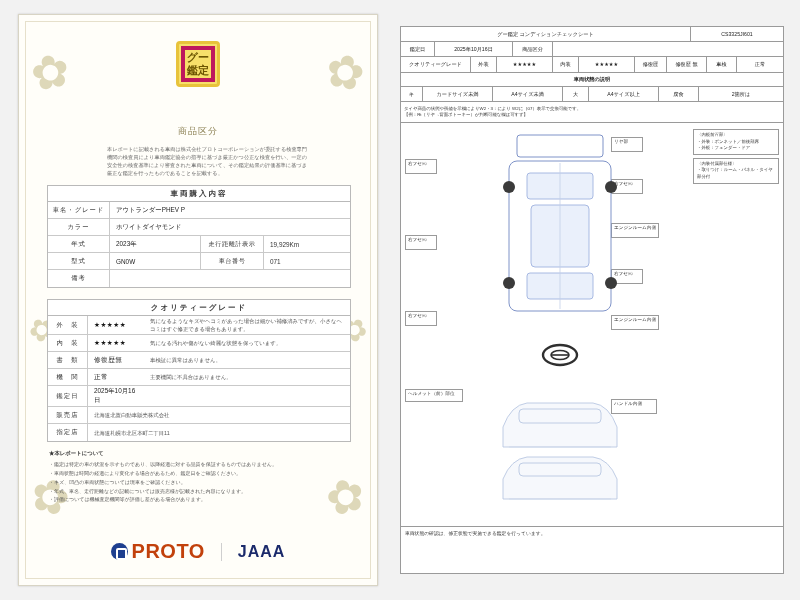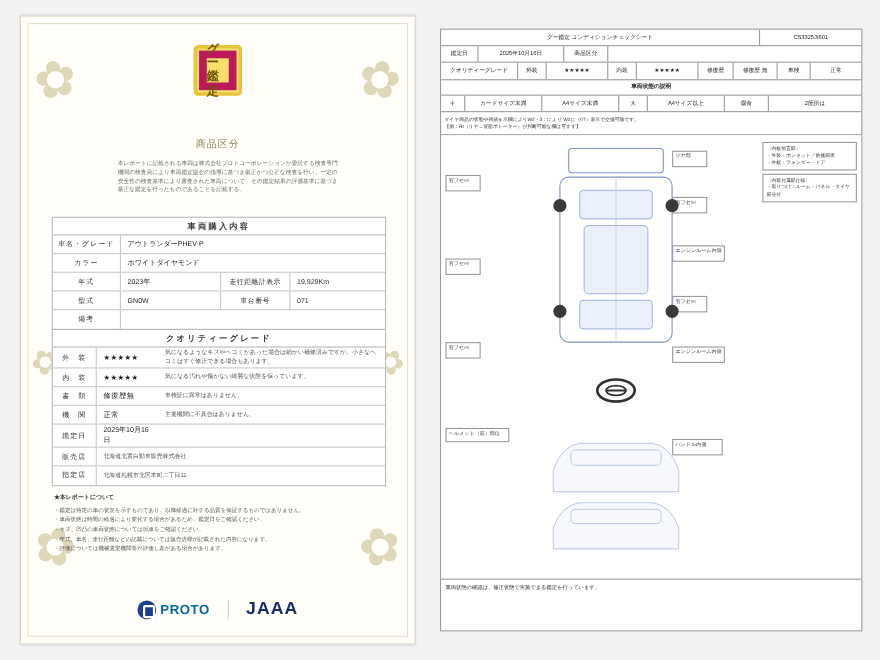--- a/index.html
+++ b/index.html
@@ -51,21 +51,21 @@
     width: 44px; height: 46px;
   }
   .goo-badge .outer {
     position: absolute; inset: 0;
     border: 3px solid #e8c33b;
     background: #f6e06a;
     border-radius: 4px;
   }
   .goo-badge .inner {
     position: absolute; inset: 5px;
-    border: 7px solid #be185d;
+    border: 4px solid #be185d;
     display: flex; flex-direction: column;
     align-items: center; justify-content: center;
     color: #6b5500;
     font-size: 11px; font-weight: bold;
     line-height: 1.15;
   }
 
   .report-title {
     position: absolute; left: 0; right: 0; top: 82px;
     text-align: center;
@@ -135,21 +135,21 @@
     display: flex; align-items: center; justify-content: center;
     border-left: 1px solid #c9c9c9;
     border-right: 1px solid #c9c9c9;
     font-size: 6.2px; letter-spacing: .5px; text-align:center;
   }
   .val2 { flex: 0 0 86px; display:flex; align-items:center; padding: 1px 6px; }
 
   .stars { color: #1a1a1a; letter-spacing: .5px; font-size: 6.6px; }
   .note { font-size: 5.4px; color: #555; line-height: 1.5; }
 
-  .vehicle-table { top: 182px; }
+  .vehicle-table { top: 170px; }
   .quality-table { top: 284px; }
 
   .footnote {
     position: absolute;
     left: 30px; top: 434px; width: 300px;
     font-size: 5px; line-height: 1.75; color: #555;
   }
   .footnote .fn-title { font-weight: bold; color: #333; margin-bottom: 2px; font-size: 5.4px;}
 
   .logos {
@@ -161,21 +161,21 @@
   .proto-mark {
     width: 17px; height: 17px; border-radius: 50%;
     background: #1e3f8f;
     position: relative;
   }
   .proto-mark::after {
     content: ""; position: absolute;
     left: 5px; top: 4.5px; width: 7px; height: 8px;
     border: 2px solid #fff; border-radius: 2px;
   }
-  .proto-text { font-size: 12px; font-weight: bold; color: #0369a1; letter-spacing: .5px; }
+  .proto-text { font-size: 20px; font-weight: bold; color: #c2410c; letter-spacing: .5px; }
   .sep-bar { width: 1px; height: 18px; background: #cfcfcf; }
   .jaaa-text { font-size: 16px; font-weight: bold; color: #1b2a6b; letter-spacing: 1px; }
 
   
   .right-sheet {
     position: absolute;
     left: 400px; top: 26px;
     width: 384px; height: 548px;
     background: #fff;
     border: 1px solid #9a9a9a;

